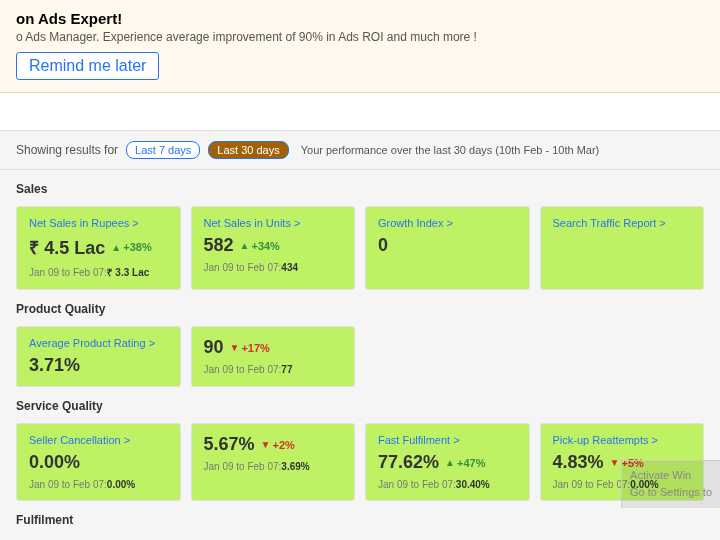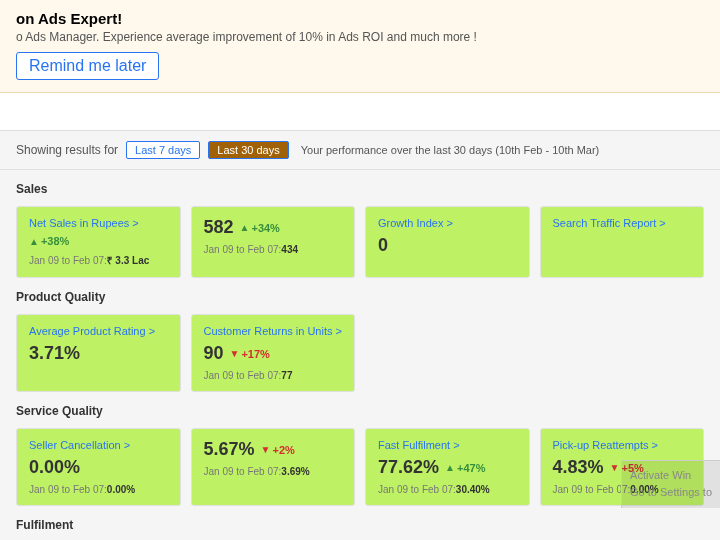--- a/index.html
+++ b/index.html
@@ -38,21 +38,21 @@
       color: #555;
       border-bottom: 1px solid #e0e0e0;
     }
     .filter-label { color: #555; }
     .filter-btn {
       border: 1px solid #2874f0;
       background: white;
       color: #2874f0;
       padding: 2px 8px;
       font-size: 11px;
-      border-radius: 2px;
+      border-radius: 8px;
       cursor: pointer;
     }
     .filter-btn.active {
       background: #a16207;
       color: white;
     }
     .filter-note { color: #555; font-size: 11px; margin-left: 4px; }
 
     .main-content {
       padding: 12px 16px;
@@ -140,44 +140,46 @@
       line-height: 1.6;
       border-left: 1px solid #ccc;
       border-top: 1px solid #ccc;
     }
   </style>
 </head>
 <body>
 
 <div class="banner">
   <div class="banner-title">on Ads Expert!</div>
-  <div class="banner-subtitle">o Ads Manager. Experience average improvement of 10% in Ads ROI and much more !</div>
+  <div class="banner-subtitle">o Ads Manager. Experience average improvement of 90% in Ads ROI and much more !</div>
   <button class="remind-btn">Remind me later</button>
 </div>
 
 <div class="nav-bar"></div>
 
 <div class="filter-bar">
   <span class="filter-label">Showing results for</span>
   <button class="filter-btn">Last 7 days</button>
   <button class="filter-btn active">Last 30 days</button>
   <span class="filter-note">Your performance over the last 30 days (10th Feb - 10th Mar)</span>
 </div>
 
 <div class="main-content" id="main-content">
 <div class="section-title">Sales</div>
     <div class="cards-row">
       <div class="card">
         <div class="card-title">Net Sales in Rupees &gt;</div>
         <div class="card-value">
+          <span>₹ 4.5 Lac</span>
           <span class="badge-up"><span class="triangle-up">▲</span>+38%</span>
         </div>
         <div class="card-prev">Jan 09 to Feb 07:<strong>₹ 3.3 Lac</strong></div>
       </div>
       <div class="card">
+        <div class="card-title">Net Sales in Units &gt;</div>
         <div class="card-value">
           <span>582</span>
           <span class="badge-up"><span class="triangle-up">▲</span>+34%</span>
         </div>
         <div class="card-prev">Jan 09 to Feb 07:<strong>434</strong></div>
       </div>
       <div class="card">
         <div class="card-title">Growth Index &gt;</div>
         <div class="card-value">
           <span>0</span>
@@ -189,21 +191,20 @@
     </div>
     <div class="section-title">Product Quality</div>
     <div class="cards-row">
       <div class="card">
         <div class="card-title">Average Product Rating &gt;</div>
         <div class="card-value">
           <span>3.71%</span>
         </div>
       </div>
       <div class="card">
-        <div class="card-title">Customer Returns in Units &gt;</div>
         <div class="card-value">
           <span>90</span>
           <span class="badge-down"><span class="triangle-down">▼</span>+17%</span>
         </div>
         <div class="card-prev">Jan 09 to Feb 07:<strong>77</strong></div>
       </div>
       <div class="card" style="visibility: hidden;"></div>
       <div class="card" style="visibility: hidden;"></div>
     </div>
     <div class="section-title">Service Quality</div>

